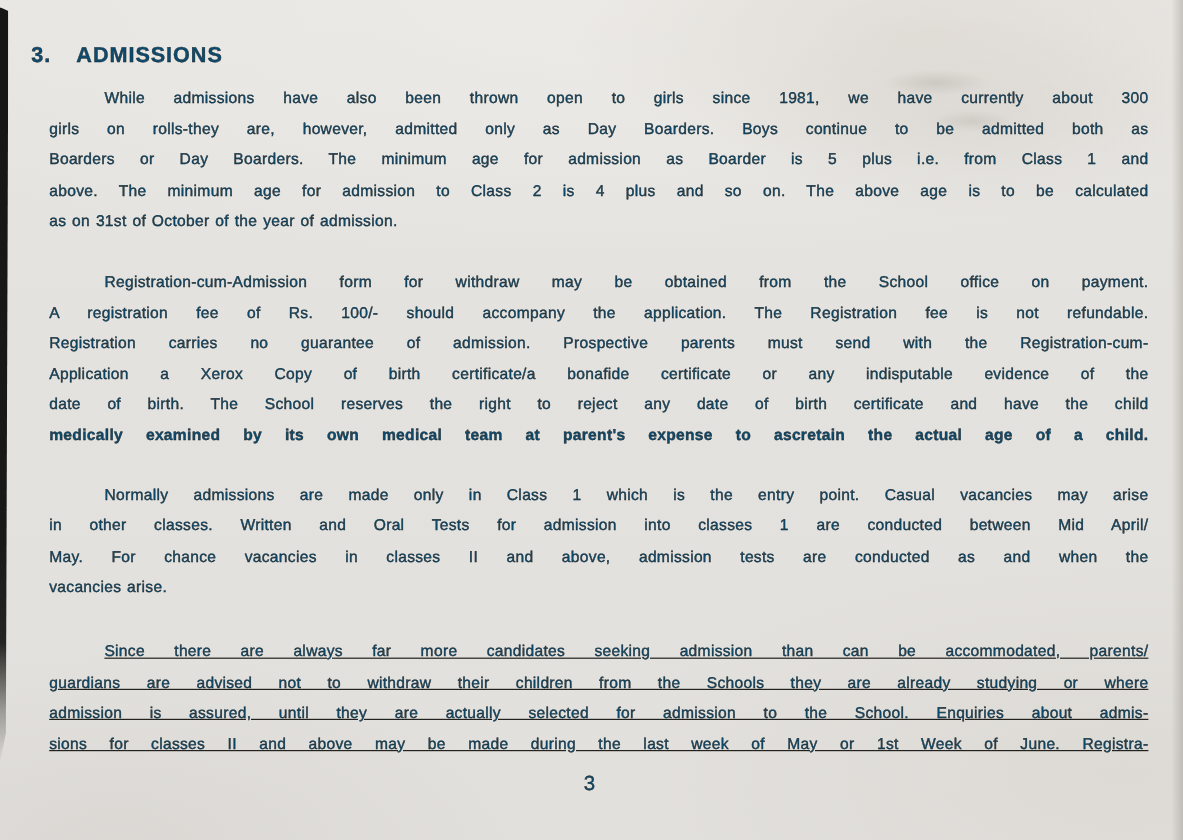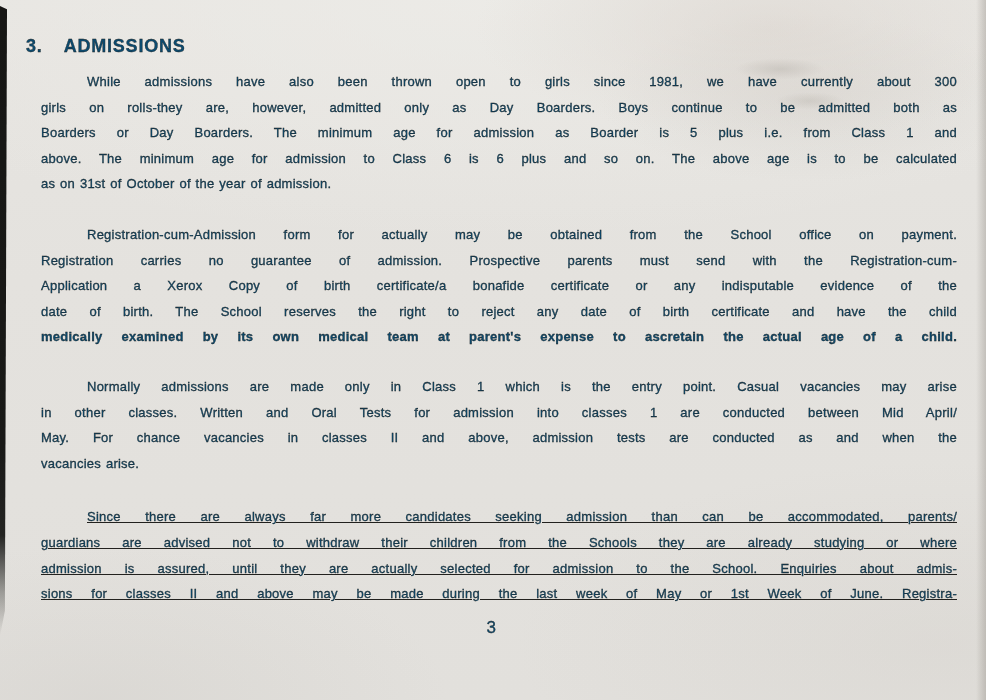--- a/index.html
+++ b/index.html
@@ -110,26 +110,27 @@
 <div class="content">
 
   <div class="heading">
     <span class="num">3.</span><span>ADMISSIONS</span>
   </div>
 
   <div class="para para-1">
     <div class="line first">While admissions have also been thrown open to girls since 1981, we have currently about 300</div>
     <div class="line">girls on rolls-they are, however, admitted only as Day Boarders. Boys continue to be admitted both as</div>
     <div class="line">Boarders or Day Boarders. The minimum age for admission as Boarder is 5 plus i.e. from Class 1 and</div>
-    <div class="line">above. The minimum age for admission to Class 6 is 6 plus and so on. The above age is to be calculated</div>
+    <div class="line">above. The minimum age for admission to Class 2 is 4 plus and so on. The above age is to be calculated</div>
     <div class="line endline">as on 31st of October of the year of admission.</div>
   </div>
 
   <div class="para para-2">
-    <div class="line first">Registration-cum-Admission form for actually may be obtained from the School office on payment.</div>
+    <div class="line first">Registration-cum-Admission form for withdraw may be obtained from the School office on payment.</div>
+    <div class="line">A registration fee of Rs. 100/- should accompany the application. The Registration fee is not refundable.</div>
     <div class="line">Registration carries no guarantee of admission. Prospective parents must send with the Registration-cum-</div>
     <div class="line">Application a Xerox Copy of birth certificate/a bonafide certificate or any indisputable evidence of the</div>
     <div class="line">date of birth. The School reserves the right to reject any date of birth certificate and have the child</div>
     <div class="line fullend">medically examined by its own medical team at parent's expense to ascretain the actual age of a child.</div>
   </div>
 
   <div class="para para-3">
     <div class="line first">Normally admissions are made only in Class 1 which is the entry point. Casual vacancies may arise</div>
     <div class="line">in other classes. Written and Oral Tests for admission into classes 1 are conducted between Mid April/</div>
     <div class="line">May. For chance vacancies in classes II and above, admission tests are conducted as and when the</div>

